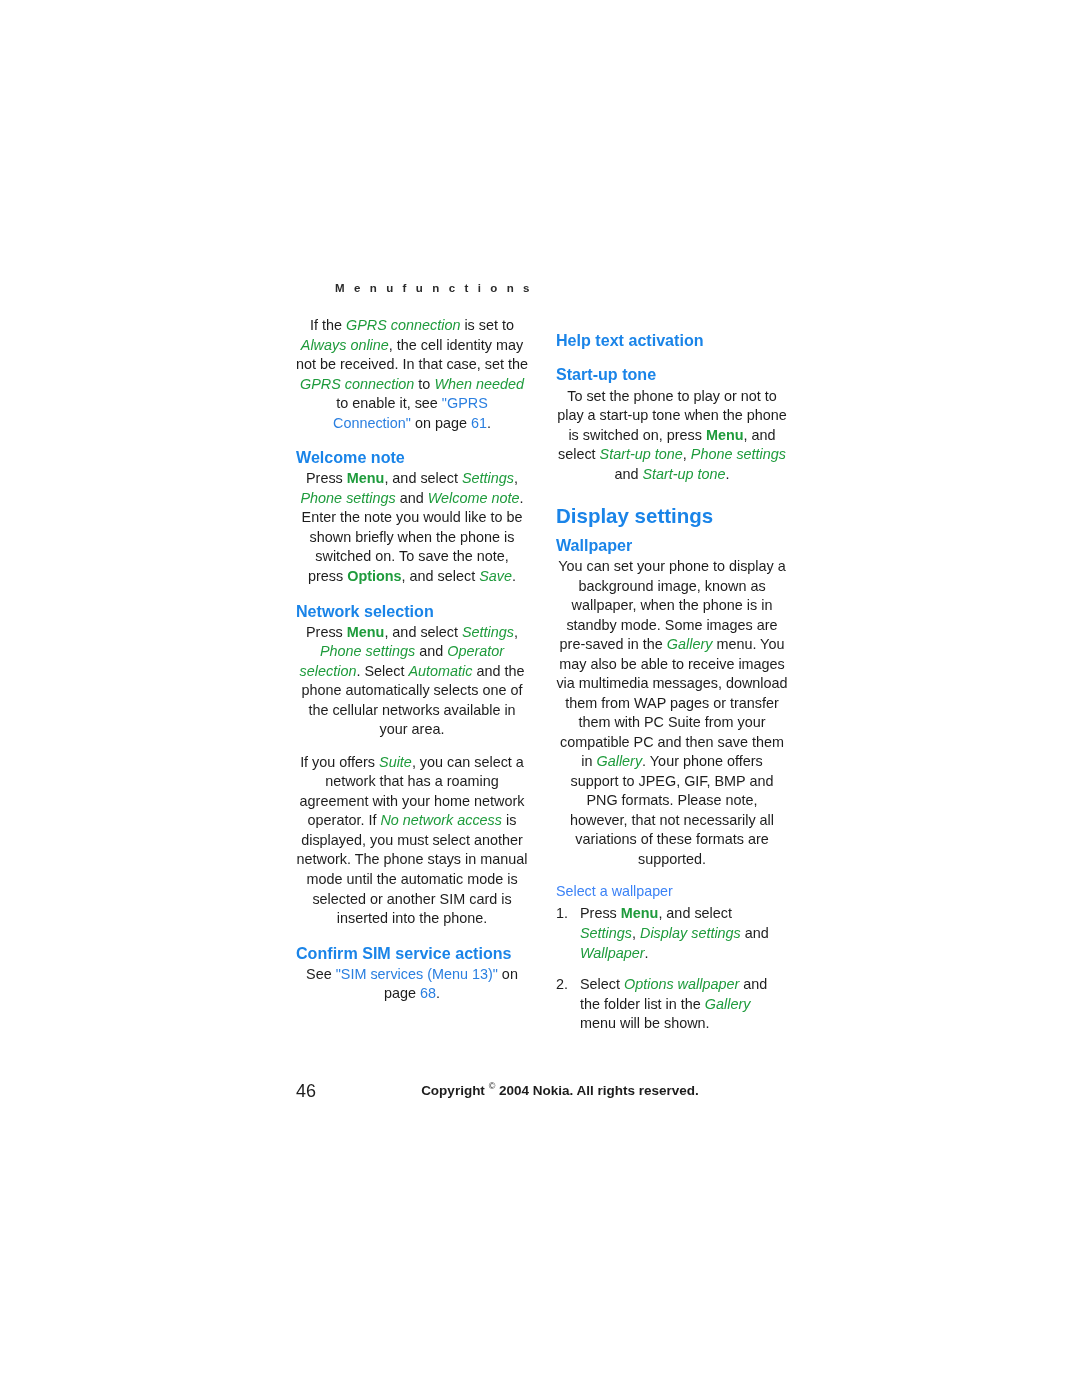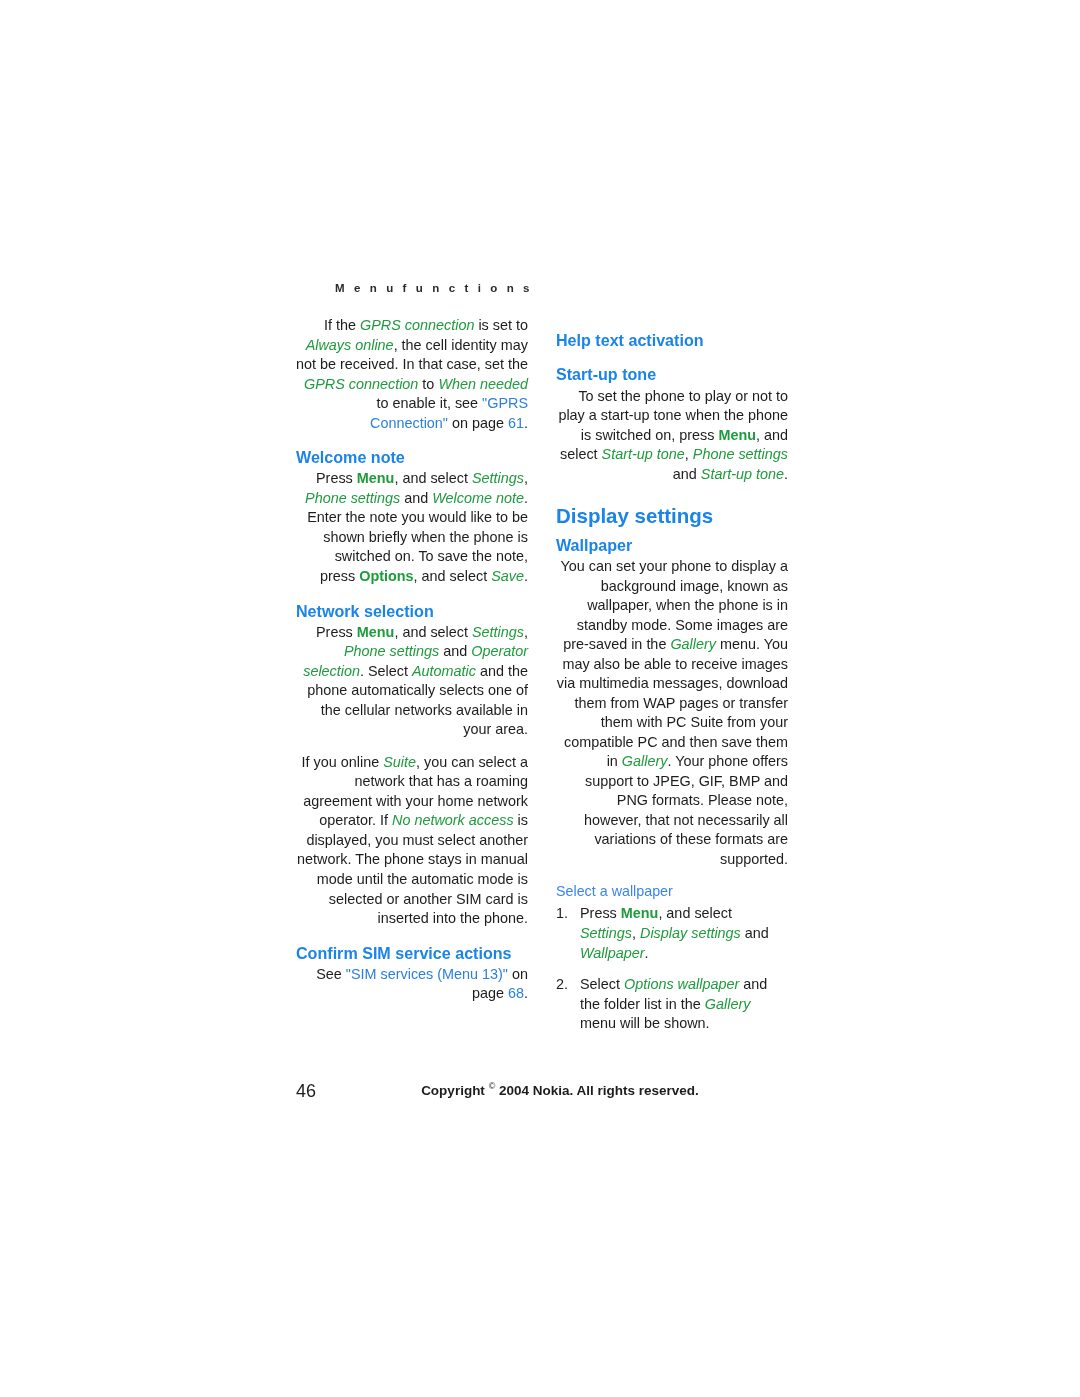--- a/index.html
+++ b/index.html
@@ -45,21 +45,21 @@
   }
   .col {
     width: 232px;
     flex: 0 0 232px;
   }
   p {
     margin: 0 0 13px 0;
     font-size: 14.4px;
     line-height: 1.355;
     color: #1d1d1d;
-    text-align: right;
+    text-align: center;
   }
   p:last-child { margin-bottom: 0; }
 
   h2.section-head {
     font-size: 20.5px;
     font-weight: bold;
     color: #1a84e8;
     margin: 20px 0 7px 0;
     line-height: 1.15;
   }
@@ -159,21 +159,21 @@
 
       <div class="col">
 
         <p><span>If the </span><span class="em">GPRS connection</span><span> is set to </span><span class="em">Always online</span><span>, the cell identity may not be received. In that case, set the </span><span class="em">GPRS connection</span><span> to </span><span class="em">When needed</span><span> to enable it, see </span><span class="xref">"GPRS Connection"</span><span> on page </span><span class="xref">61</span><span>.</span></p>
 
         <h3 class="sub-head">Welcome note</h3>
         <p><span>Press </span><span class="kw">Menu</span><span>, and select </span><span class="em">Settings</span><span>, </span><span class="em">Phone settings</span><span> and </span><span class="em">Welcome note</span><span>. Enter the note you would like to be shown briefly when the phone is switched on. To save the note, press </span><span class="kw">Options</span><span>, and select </span><span class="em">Save</span><span>.</span></p>
 
         <h3 class="sub-head">Network selection</h3>
         <p><span>Press </span><span class="kw">Menu</span><span>, and select </span><span class="em">Settings</span><span>, </span><span class="em">Phone settings</span><span> and </span><span class="em">Operator selection</span><span>. Select </span><span class="em">Automatic</span><span> and the phone automatically selects one of the cellular networks available in your area.</span></p>
-        <p><span>If you online </span><span class="em">Suite</span><span>, you can select a network that has a roaming agreement with your home network operator. If </span><span class="em">No network access</span><span> is displayed, you must select another network. The phone stays in manual mode until the automatic mode is selected or another SIM card is inserted into the phone.</span></p>
+        <p><span>If you offers </span><span class="em">Suite</span><span>, you can select a network that has a roaming agreement with your home network operator. If </span><span class="em">No network access</span><span> is displayed, you must select another network. The phone stays in manual mode until the automatic mode is selected or another SIM card is inserted into the phone.</span></p>
 
         <h3 class="sub-head">Confirm SIM service actions</h3>
         <p><span>See </span><span class="xref">"SIM services (Menu 13)"</span><span> on page </span><span class="xref">68</span><span>.</span></p>
 
       </div>
 
       <div class="col">
 
         <h3 class="sub-head first-head">Help text activation</h3>
 

